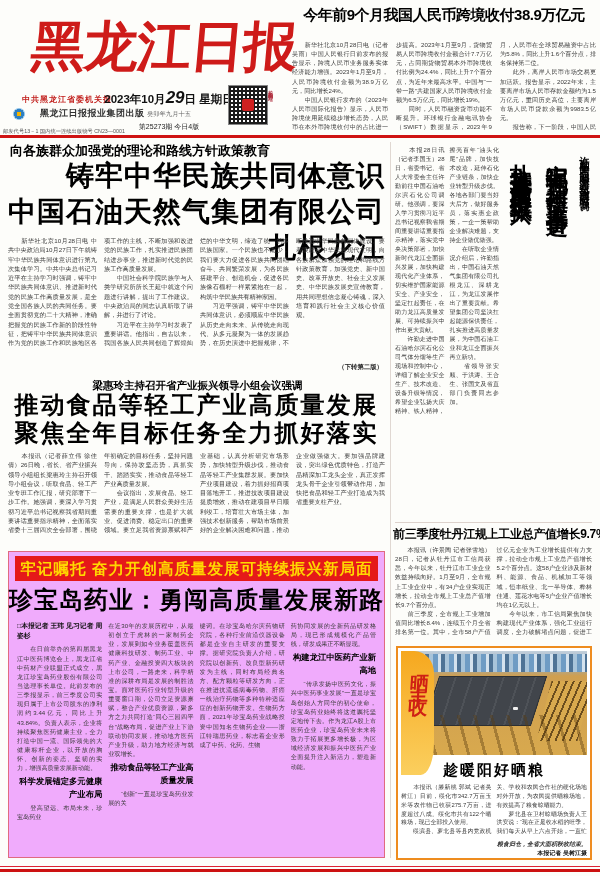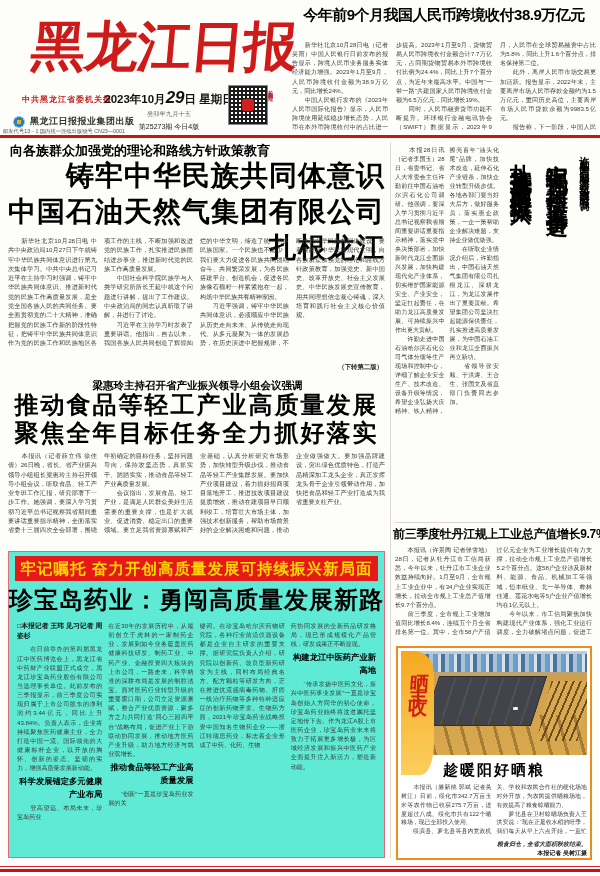--- a/index.html
+++ b/index.html
@@ -6,21 +6,21 @@
   #page{position:relative;width:600px;height:876px;background:#fdfdfa;overflow:hidden;
         font-family:"Liberation Sans",sans-serif;color:#222;}
   .abs{position:absolute;}
   .justify{text-align:justify;text-justify:inter-ideograph;}
   .body-text{white-space:pre-line;overflow:hidden;color:#3a3a3a;}
   
   .mast-title{left:30px;top:2px;width:268px;height:88px;line-height:88px;text-align:center;
     font-family:"DejaVu Serif",serif;font-weight:900;font-size:54px;color:#ce1b19;
     letter-spacing:-1px;transform:skewX(-5deg);}
   .organ{left:22px;top:94px;font-size:8px;font-weight:bold;color:#c2201d;letter-spacing:1px;}
-  .pubrow{left:13px;top:115px;display:flex;align-items:center;gap:5px;justify-content:flex-end;}
+  .pubrow{left:13px;top:107px;display:flex;align-items:center;gap:15px;justify-content:flex-end;}
   .publogo{width:12px;height:12px;border-radius:50%;
     background:radial-gradient(circle,#f4b400 0 2.5px,#2f7fc1 2.5px 5px,#8fc3e8 5px 6px);}
   .pubtext{font-size:9px;font-weight:bold;color:#333;letter-spacing:.5px;}
   .postal{left:3px;top:128px;font-size:5.3px;color:#555;}
   .dateblock{left:104px;top:88px;width:130px;text-align:center;}
   .dateline{font-size:11.5px;font-weight:bold;color:#111;white-space:nowrap;}
   .dateday{font-size:17px;font-weight:bold;font-style:italic;}
   .lunar{font-size:6.3px;color:#666;margin-top:2px;}
   .issue{font-size:7px;color:#222;margin-top:3px;}
   .qr{left:228px;top:85px;width:38px;height:38px;border:1px solid #888;
@@ -45,21 +45,21 @@
   .lead-cont{left:285px;top:363px;width:98px;text-align:right;font-size:6.4px;font-weight:bold;
     background:#fdfdfa;}
   
   .ind-kicker{left:10px;top:379px;width:375px;font-size:10.5px;font-weight:900;color:#000;text-align:center;}
   .ind-hl{left:8px;top:391px;width:377px;text-align:center;font-size:24px;font-weight:900;
     color:#000;line-height:28px;letter-spacing:2px;}
   .ind-body{left:8px;top:451px;width:377px;height:94px;column-count:4;column-gap:7px;
     font-size:6.2px;line-height:1.5;}
   
   .zbd-box{left:8px;top:551px;width:377px;height:307px;border:1.5px solid #e06a80;
-    box-sizing:border-box;background:#5eead4;}
+    box-sizing:border-box;background:#f0abfc;}
   .zbd-banner{margin:4px 6px 0 6px;height:25px;line-height:25px;background:#e51919;
     color:#ffd800;font-size:15.5px;font-weight:900;text-align:center;letter-spacing:1px;}
   .zbd-hl{margin-top:3px;text-align:center;font-size:24px;font-weight:900;color:#000;
     letter-spacing:1px;}
   .zbd-cols{display:flex;gap:6px;padding:5px 8px 0 8px;height:228px;overflow:hidden;}
   .zbd-col{flex:1;font-size:6.1px;line-height:1.5;}
   .zbd-byline{font-size:6.8px;font-weight:bold;color:#111;margin-bottom:3px;}
   .crosshead{font-size:8.3px;font-weight:900;color:#000;text-align:right;margin:3px 0;}
   
   .col-rule{left:390px;top:142px;width:1px;height:716px;background:#e0d8d2;}

